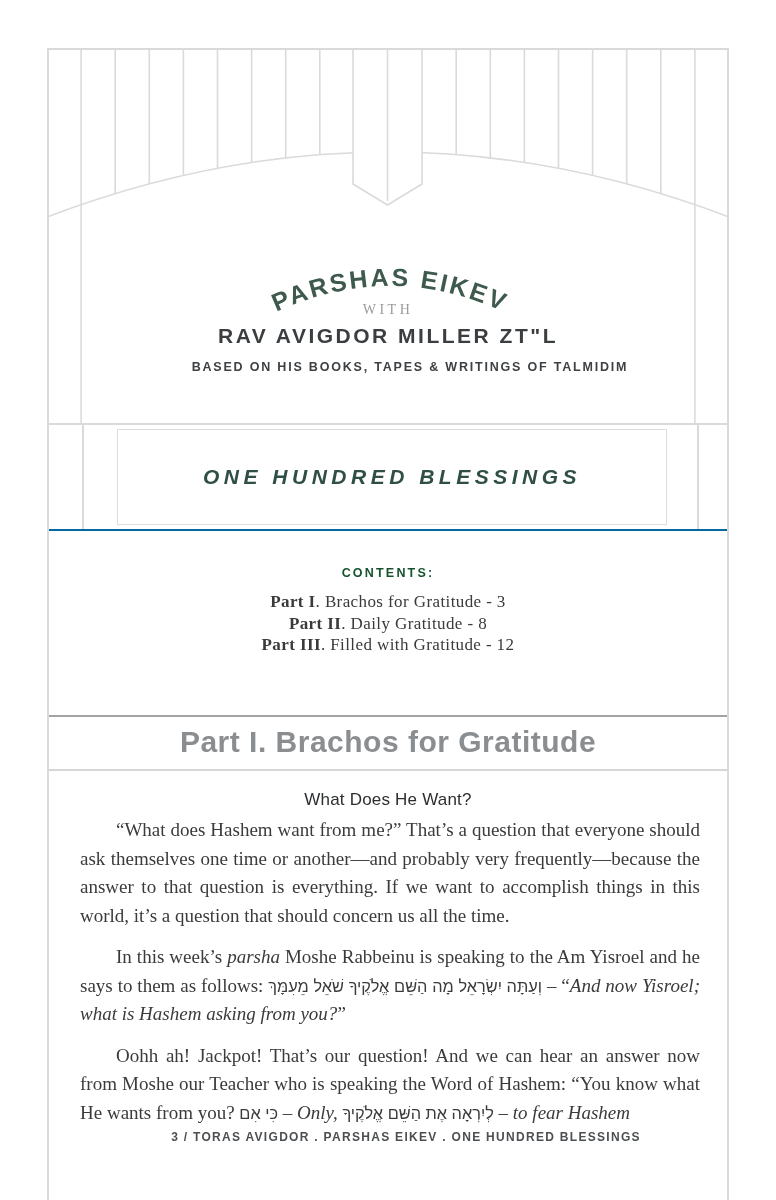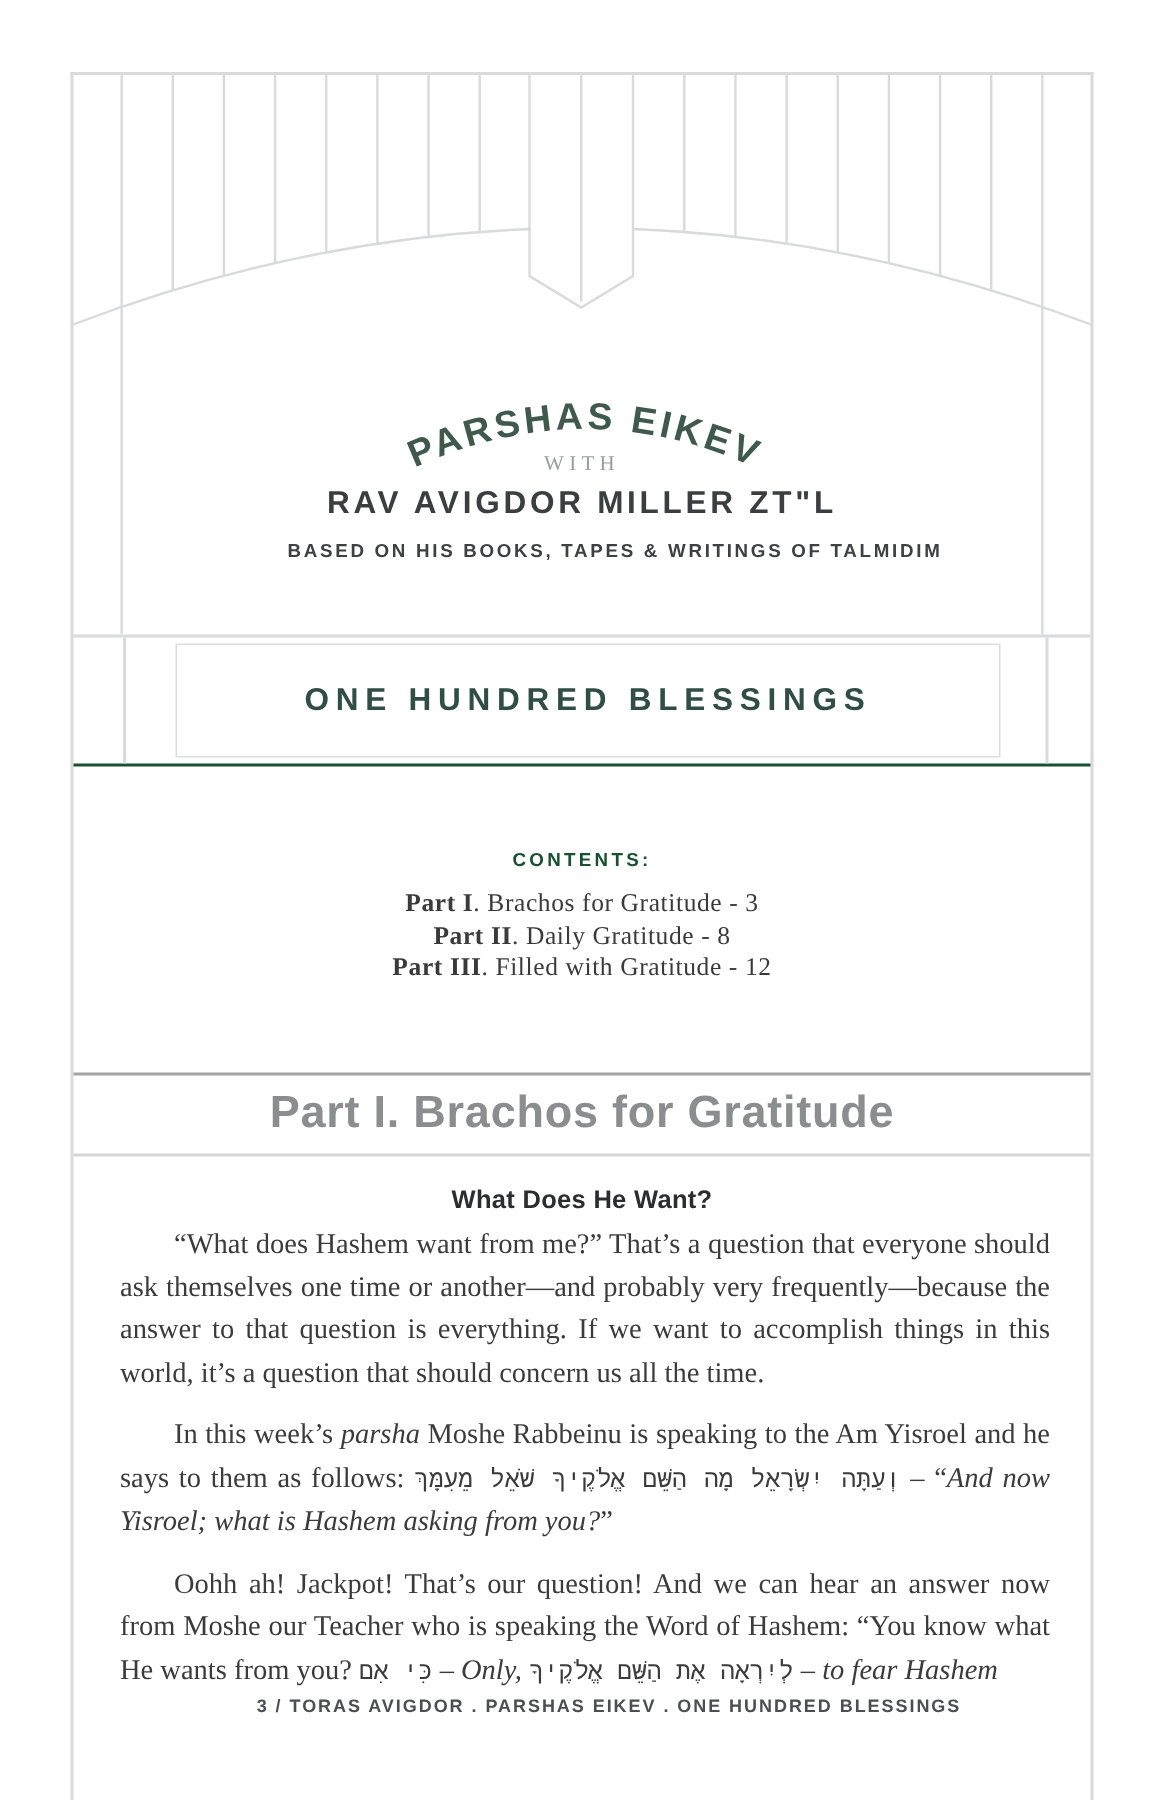--- a/index.html
+++ b/index.html
@@ -23,22 +23,22 @@
     top:252px; font-family:"Liberation Serif", serif;
     font-size:14px; letter-spacing:3.5px; color:#9a9d9d;
   }
   .author {
     top:274px; font-size:21px; font-weight:bold; letter-spacing:2.5px; color:#3b3e40;
   }
   .tagline {
     top:310px; font-size:12.5px; font-weight:bold; letter-spacing:1.8px; color:#3e4144;padding-left:44px;
   }
   .band {
-    position:absolute; top:373px; left:0; width:100%; height:88px; box-sizing:border-box;
-    border-top:2px solid #d9dadb; border-bottom:2px solid #14532d;
+    position:absolute; top:373px; left:0; width:100%; height:108px; box-sizing:border-box;
+    border-top:2px solid #d9dadb; border-bottom:2px solid #0369a1;font-style:italic;
   }
   .vline { position:absolute; top:0; bottom:0; width:2px; background:#d9dadb; }
   .band-inner {
     position:absolute; left:68px; width:548px; top:4px; bottom:4px;
     border:1.5px solid #dcddde;
   }
   .issue-title {
     position:absolute; left:0; right:0; top:0; bottom:0;
     display:flex; align-items:center; justify-content:center;
     font-size:21px; font-weight:bold; letter-spacing:4.5px; color:#2f4f46;
@@ -53,30 +53,30 @@
     color:#3a3a3a; letter-spacing:0.4px;
   }
   .toc-line b { font-weight:bold; }
   .part-heading {
     position:absolute; top:665px; left:0; right:0; text-align:center;
     border-top:2px solid #a3a3a3; border-bottom:2px solid #d5d6d7;
     padding:8px 0 10px 0;
     font-size:30px; font-weight:bold; letter-spacing:0.5px; color:#8b8e90;
   }
   .subheading {
-    top:740px; font-size:17px; font-weight:bold; color:#2b2e30; letter-spacing:0.2px;
+    top:740px; font-size:17px; font-weight:normal; color:#2b2e30; letter-spacing:0.2px;
   }
   .body-copy {
     position:absolute; top:766px; left:31px; width:620px;
     font-family:"Liberation Serif", serif; font-size:19px; line-height:28.5px;
     color:#3b3b3b; text-align:justify;
   }
   .body-para { margin:0 0 13px 0; text-indent:36px; }
   .it { font-style:italic; }
-  .he { font-family:Liberation Mono, monospace; font-size:0.86em; }
+  .he { font-family:Liberation Sans, sans-serif; font-size:0.86em; }
   .footer-line {
     top:1080px; font-size:12px; font-weight:bold; letter-spacing:1.3px; color:#4c4f52;margin-left:36px;
   }
 </style>
 </head>
 <body>
 
 <div class="page">
   <div class="frame">
 

